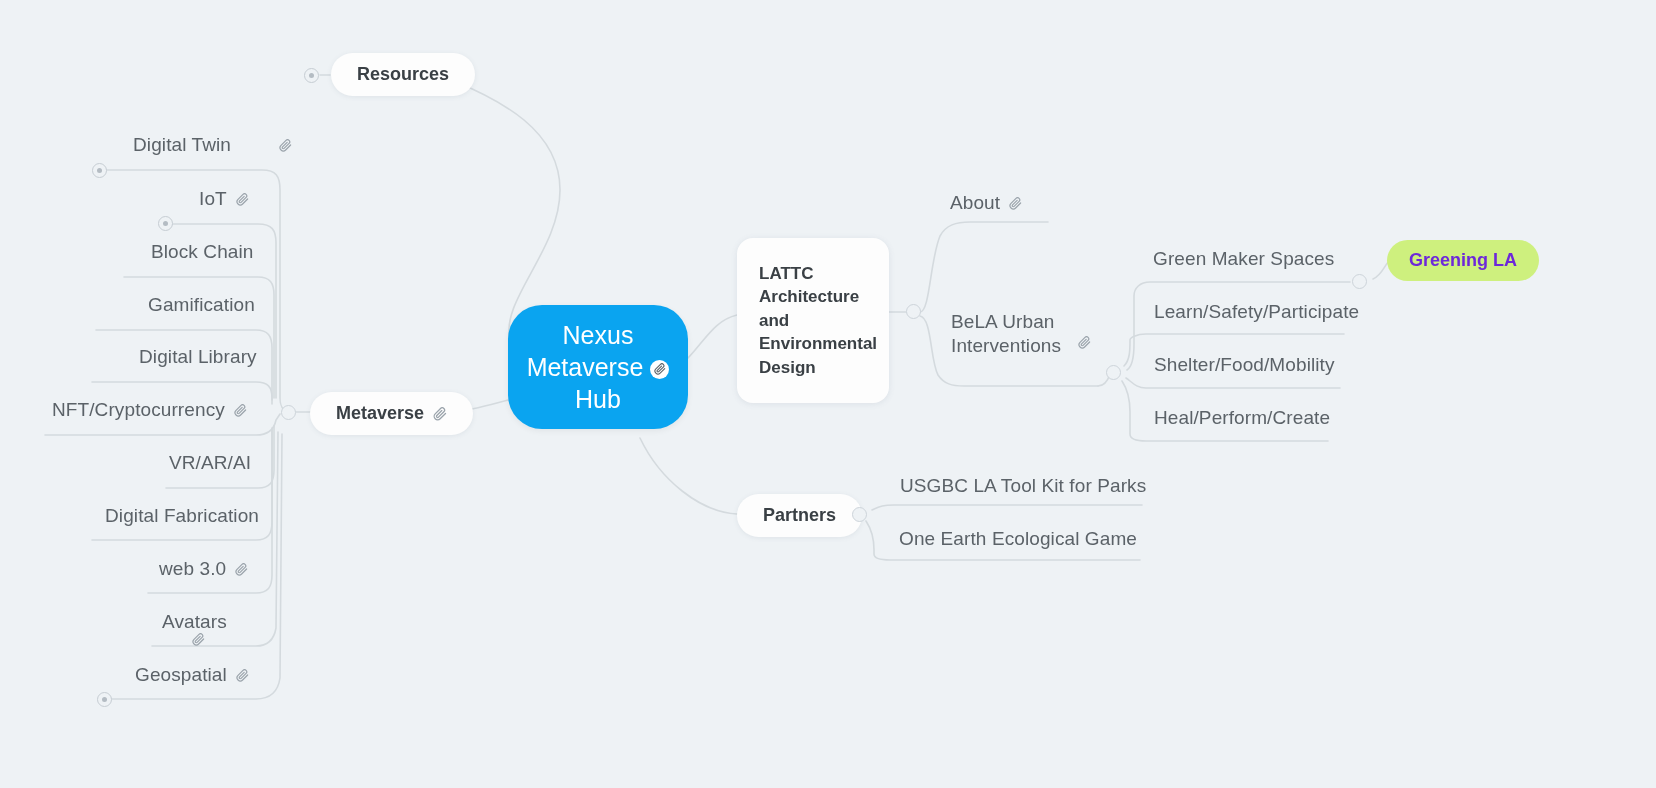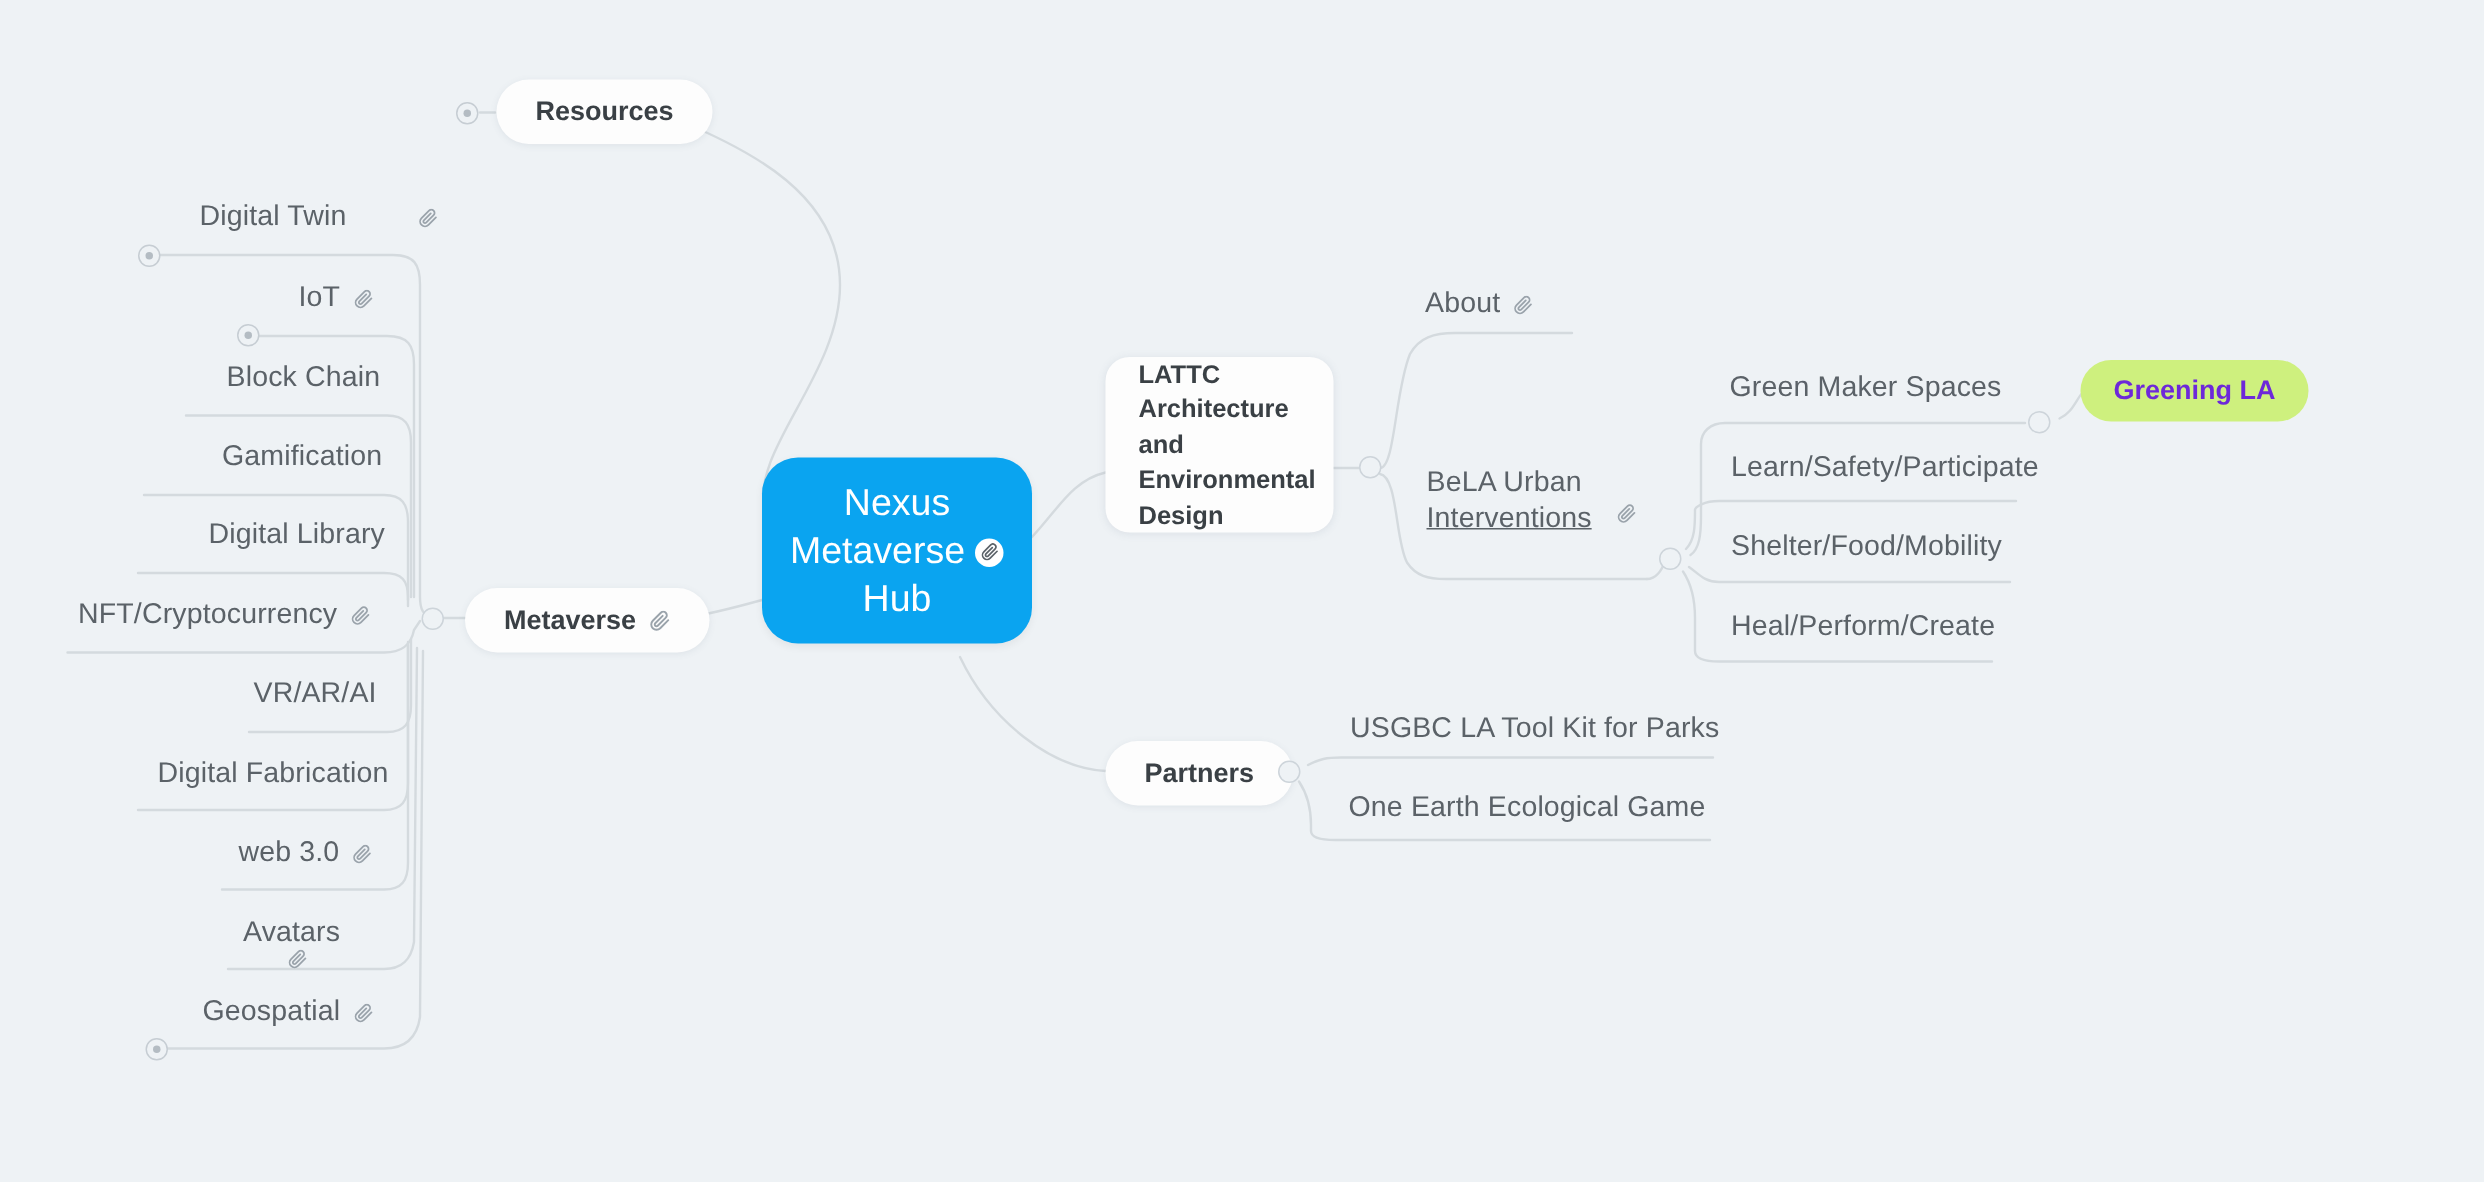--- a/index.html
+++ b/index.html
@@ -48,21 +48,21 @@
     padding: 11px 26px;
     color: #3a4045;
     font-size: 18px;
     font-weight: bold;
     box-shadow: 0 1px 5px rgba(90,110,130,0.10);
   }
   
   .node-card {
     background: #fdfdfd;
     border-radius: 16px;
-    padding: 0 22px;
+    padding: 24px 22px;
     color: #3a4045;
     font-size: 17px;
     font-weight: bold;
     line-height: 1.38;
     box-shadow: 0 1px 6px rgba(90,110,130,0.12);
     white-space: normal;
     display: block;
   }
   
   .node-green {
@@ -189,21 +189,21 @@
       <path d="M 1373 279 C 1382 275 1384 266 1389 261"></path>
 
       <path d="M 838 514 L 852 514"></path>
 
       <path d="M 872 510 C 880 506 884 505 894 505 L 1142 505"></path>
 
       <path d="M 866 521 C 872 530 874 540 874 550 L 874 554 C 874 558 880 560 890 560 L 1140 560"></path>
     </g>
   </svg>
 
-  <div class="node node-root" style="left:508px; top:305px; width:180px; justify-content:center;border-radius:24px;">
+  <div class="node node-root" style="left:508px; top:305px; width:180px; justify-content:center;">
     <span style="display:block;">
       <span class="txt">Nexus</span>
       <span style="display:block;white-space:nowrap;">
         <span>Metaverse</span><span class="clip on-root">
             <svg width="12" height="12" viewBox="0 0 24 24" fill="none" stroke="#5b6268" stroke-width="2.2" stroke-linecap="round" stroke-linejoin="round">
               <path d="M21.44 11.05l-9.19 9.19a6 6 0 0 1-8.49-8.49l9.19-9.19a4 4 0 0 1 5.66 5.66l-9.2 9.19a2 2 0 0 1-2.83-2.83l8.49-8.48"></path>
             </svg>
           </span>
       </span>
       <span class="txt">Hub</span>
@@ -316,21 +316,21 @@
     <span class="clip">
         <svg width="13" height="13" viewBox="0 0 24 24" fill="none" stroke="#9aa3ab" stroke-width="2.2" stroke-linecap="round" stroke-linejoin="round">
           <path d="M21.44 11.05l-9.19 9.19a6 6 0 0 1-8.49-8.49l9.19-9.19a4 4 0 0 1 5.66 5.66l-9.2 9.19a2 2 0 0 1-2.83-2.83l8.49-8.48"></path>
         </svg>
       </span>
   </div>
 
   <div class="node" style="left:951px; top:310px; align-items:flex-start;">
     <span class="node-leaf two-line" style="width:118px;">
       <span style="display:block;">BeLA Urban</span>
-      <span style="display:block;text-decoration:underline;">Interventions</span>
+      <span style="display:block;">Interventions</span>
     </span>
     <span class="clip" style="margin-top:26px;">
         <svg width="13" height="13" viewBox="0 0 24 24" fill="none" stroke="#9aa3ab" stroke-width="2.2" stroke-linecap="round" stroke-linejoin="round">
           <path d="M21.44 11.05l-9.19 9.19a6 6 0 0 1-8.49-8.49l9.19-9.19a4 4 0 0 1 5.66 5.66l-9.2 9.19a2 2 0 0 1-2.83-2.83l8.49-8.48"></path>
         </svg>
       </span>
   </div>
   <div class="junction" style="left:1106px; top:365px;"></div>
 
   <div class="node node-leaf" style="left:1153px; top:248px;">

